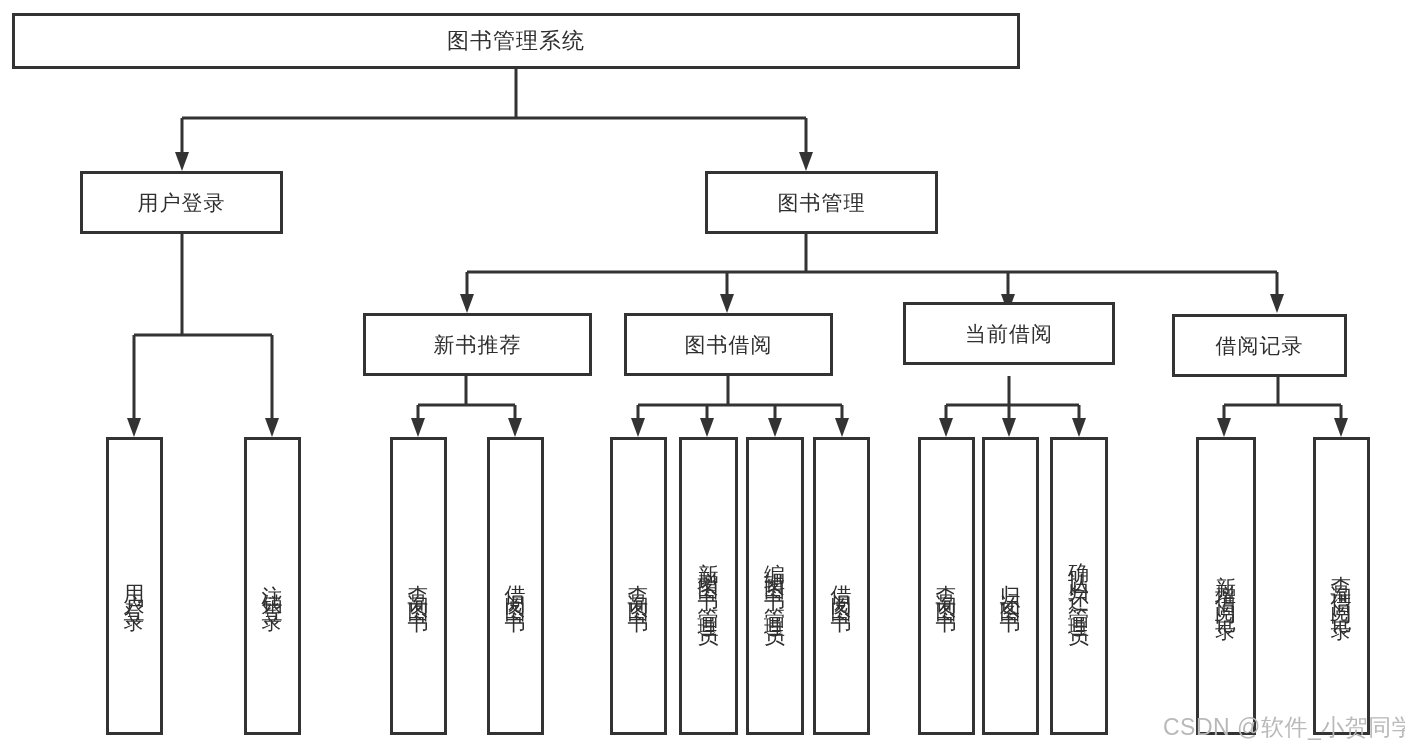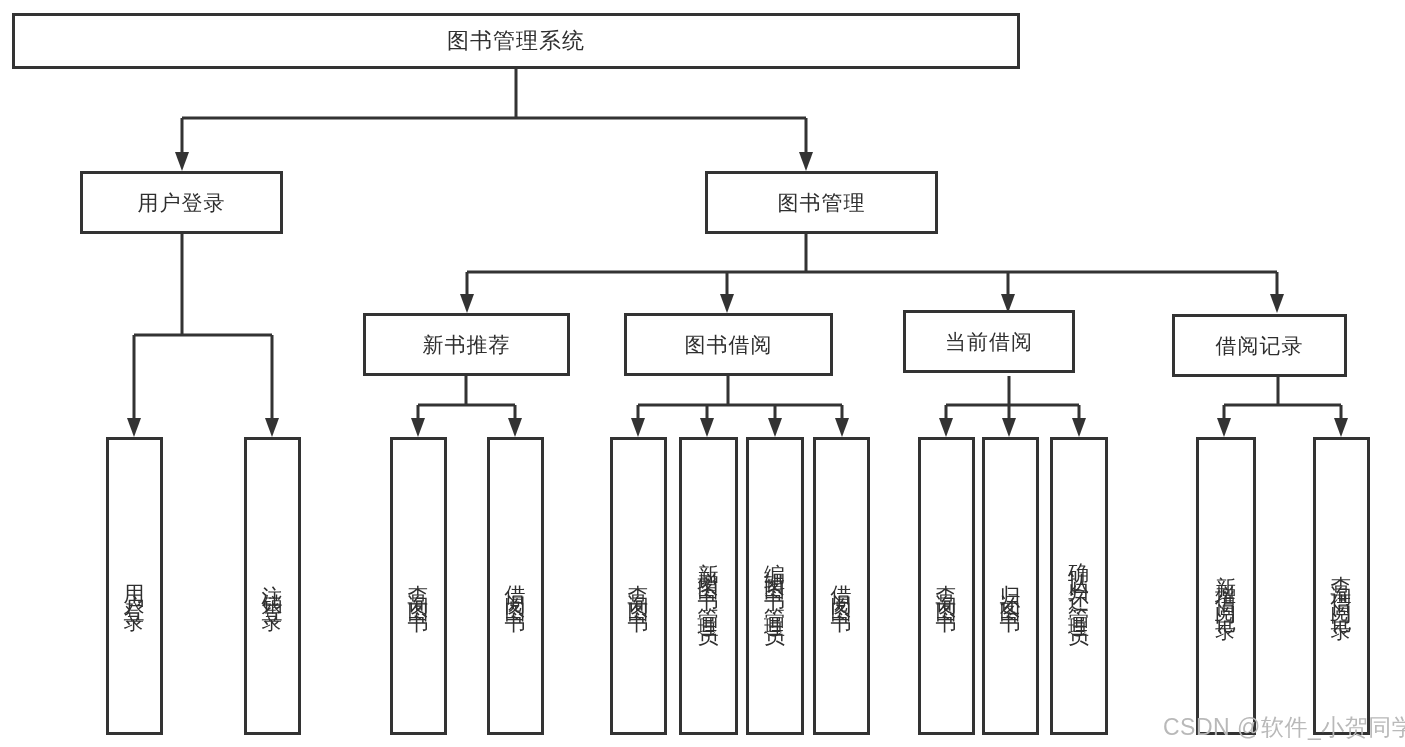--- a/index.html
+++ b/index.html
@@ -127,27 +127,27 @@
     <span class="hlabel">图书管理系统</span>
   </div>
 
   <div class="box lvl" style="left:80px; top:171px; width:203px;">
     <span class="hlabel">用户登录</span>
   </div>
   <div class="box lvl" style="left:705px; top:171px; width:233px;">
     <span class="hlabel">图书管理</span>
   </div>
 
-  <div class="box lvl" style="left:363px; top:313px; width:207px;">
+  <div class="box lvl" style="left:363px; top:313px; width:229px;">
     <span class="hlabel">新书推荐</span>
   </div>
   <div class="box lvl" style="left:624px; top:313px; width:209px;">
     <span class="hlabel">图书借阅</span>
   </div>
-  <div class="box lvl" style="left:903px; top:310px; width:172px;">
+  <div class="box lvl" style="left:903px; top:302px; width:212px;">
     <span class="hlabel">当前借阅</span>
   </div>
   <div class="box lvl" style="left:1172px; top:314px; width:175px;justify-content:center;">
     <span class="hlabel">借阅记录</span>
   </div>
 
   <div class="leaf" style="left:106px;">
     <span class="vtext">用户登录</span>
   </div>
   <div class="leaf" style="left:244px;">

